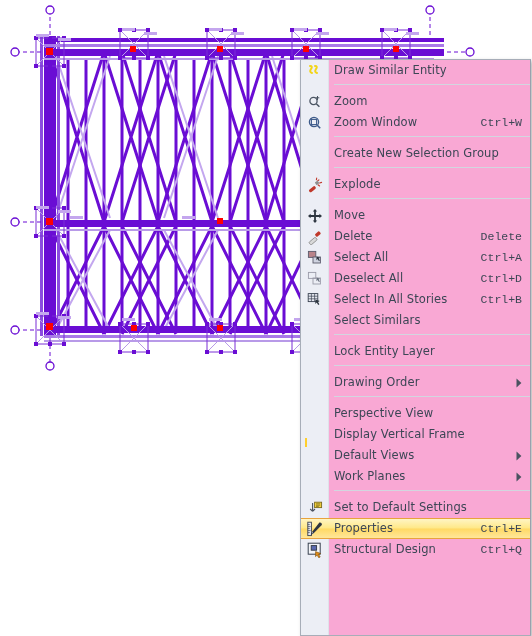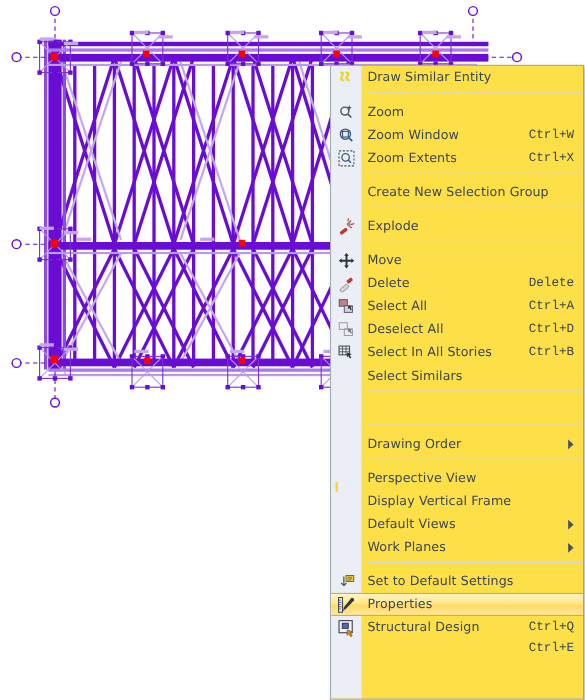--- a/index.html
+++ b/index.html
@@ -9,21 +9,21 @@
     font-family:"DejaVu Sans","Liberation Sans",sans-serif;
   }
 
   
   #cad-canvas{position:absolute;left:0;top:0;width:532px;height:636px;background:#ffffff;}
   #cad-svg{position:absolute;left:0;top:0;}
 
   
   #context-menu{
     position:absolute;left:300px;top:59px;width:231px;height:577px;
-    background:#fde047;
+    background:#f9a8d4;
     border:1px solid #a7adb8;
     border-right:1px solid #9aa1ad;
     box-shadow:2px 2px 4px rgba(0,0,0,.28);
     box-sizing:border-box;
     overflow:hidden;
   }
   #menu-gutter{
     position:absolute;left:0;top:0;width:28px;height:100%;
     background:#eceef5;
     border-right:1px solid #dfe2ea;
@@ -50,21 +50,21 @@
     position:absolute;right:7px;top:0;height:21px;
     display:flex;align-items:center;
   }
   .mi.selected{
     background:linear-gradient(to bottom,#fff5c4 0%,#ffe887 48%,#ffd964 52%,#ffe79a 100%);
     border-top:1px solid #e8a33d;
     border-bottom:1px solid #e8a33d;
     height:19px;line-height:19px;
   }
   .mi.selected .mi-icon{height:19px;}
-  .mi.selected .mi-shortcut,.mi.selected .mi-arrow{height:19px;line-height:19px;margin-top:40px;}
+  .mi.selected .mi-shortcut,.mi.selected .mi-arrow{height:19px;line-height:19px;}
 
   .sep{height:1px;margin:3px 0 3px 33px;background:#d2d6df;}
   .sep-wrap{height:7px;position:relative;}
 
   
   #gutter-tick{
     position:absolute;left:4px;top:378px;width:2px;height:9px;background:#ffcf2e;
   }
 </style>
 </head>
@@ -267,31 +267,20 @@
         <span class="mi-icon">
           <svg width="16" height="16" viewBox="0 0 16 16">
             <circle cx="7" cy="7" r="4.6" fill="none" stroke="#3d5a8a" stroke-width="1.3"></circle>
             <rect x="4.4" y="4.4" width="5.2" height="5.2" fill="none" stroke="#3d5a8a" stroke-width="1.1"></rect>
             <line x1="10.3" y1="10.3" x2="13.2" y2="13.2" stroke="#3d5a8a" stroke-width="1.6"></line>
           </svg>
         </span>
         <span class="mi-label">Zoom Window</span>
         <span class="mi-shortcut">Ctrl+W</span>
       </div>
-      <div class="mi">
-        <span class="mi-icon">
-          <svg width="16" height="16" viewBox="0 0 16 16">
-            <rect x="1.2" y="1.2" width="13.6" height="13.6" fill="none" stroke="#4a5462" stroke-width="1" stroke-dasharray="2,1.4"></rect>
-            <circle cx="7.2" cy="7" r="3.4" fill="none" stroke="#3d5a8a" stroke-width="1.2"></circle>
-            <line x1="9.6" y1="9.5" x2="12" y2="12" stroke="#3d5a8a" stroke-width="1.4"></line>
-          </svg>
-        </span>
-        <span class="mi-label">Zoom Extents</span>
-        <span class="mi-shortcut">Ctrl+X</span>
-      </div>
       <div class="sep-wrap">
         <div class="sep"></div>
       </div>
       <div class="mi">
         <span class="mi-icon"></span>
         <span class="mi-label">Create New Selection Group</span>
       </div>
       <div class="sep-wrap">
         <div class="sep"></div>
       </div>
@@ -361,20 +350,21 @@
       </div>
       <div class="mi">
         <span class="mi-icon"></span>
         <span class="mi-label">Select Similars</span>
       </div>
       <div class="sep-wrap">
         <div class="sep"></div>
       </div>
       <div class="mi">
         <span class="mi-icon"></span>
+        <span class="mi-label">Lock Entity Layer</span>
       </div>
       <div class="sep-wrap">
         <div class="sep"></div>
       </div>
       <div class="mi">
         <span class="mi-icon"></span>
         <span class="mi-label">Drawing Order</span>
         <span class="mi-arrow">
           <svg width="8" height="10" viewBox="0 0 8 10">
             <path d="M1.5 0.6 L6.4 5 L1.5 9.4 Z" fill="#4a5260"></path>

